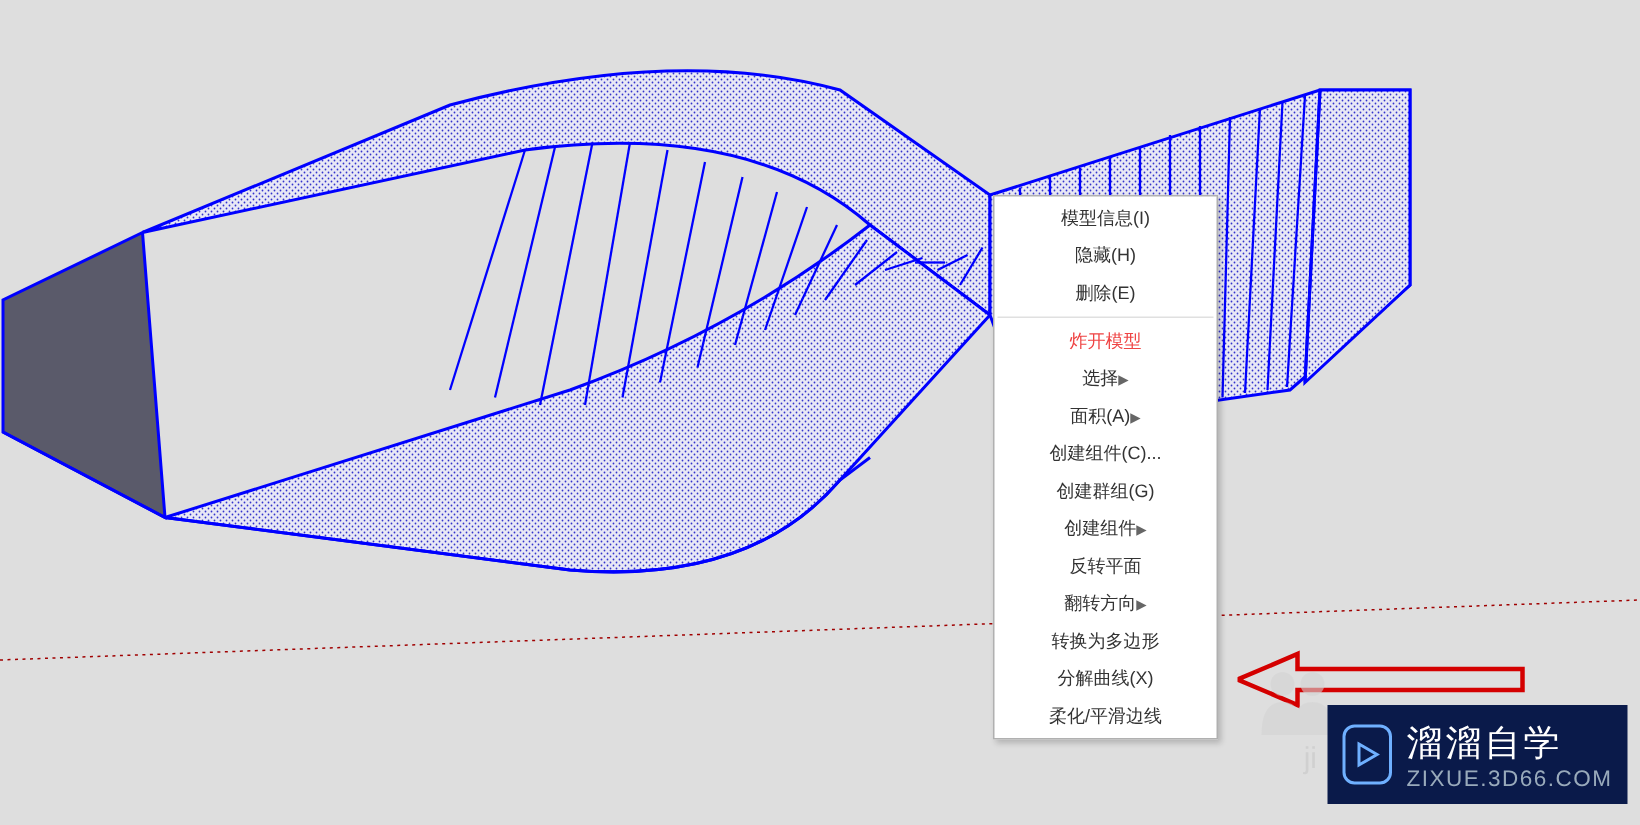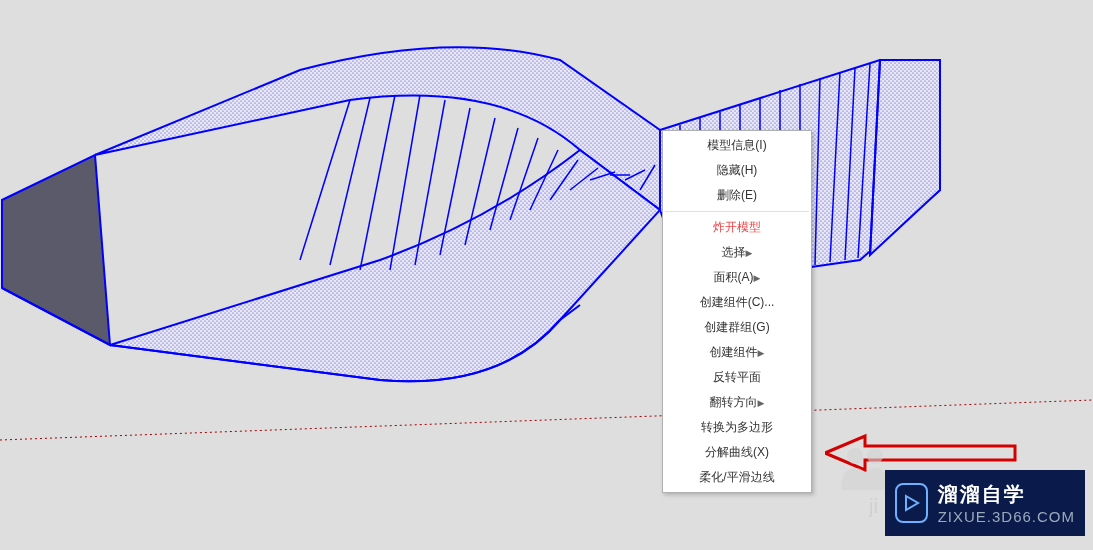--- a/index.html
+++ b/index.html
@@ -77,22 +77,22 @@
       justify-content: center;
       color: #6fb0ff;
       font-size: 18px;
     }
     .watermark-text {
       color: #fff;
       display: flex;
       flex-direction: column;
     }
     .watermark-title {
-      font-size: 20px;
-      font-weight: bold;
+      font-size: 24px;
+      font-weight: normal;
       letter-spacing: 2px;
     }
     .watermark-url {
       font-size: 15px;
       color: #9ab;
       letter-spacing: 1px;
     }
     .ghost-people {
       position: absolute;
       right: 200px;

